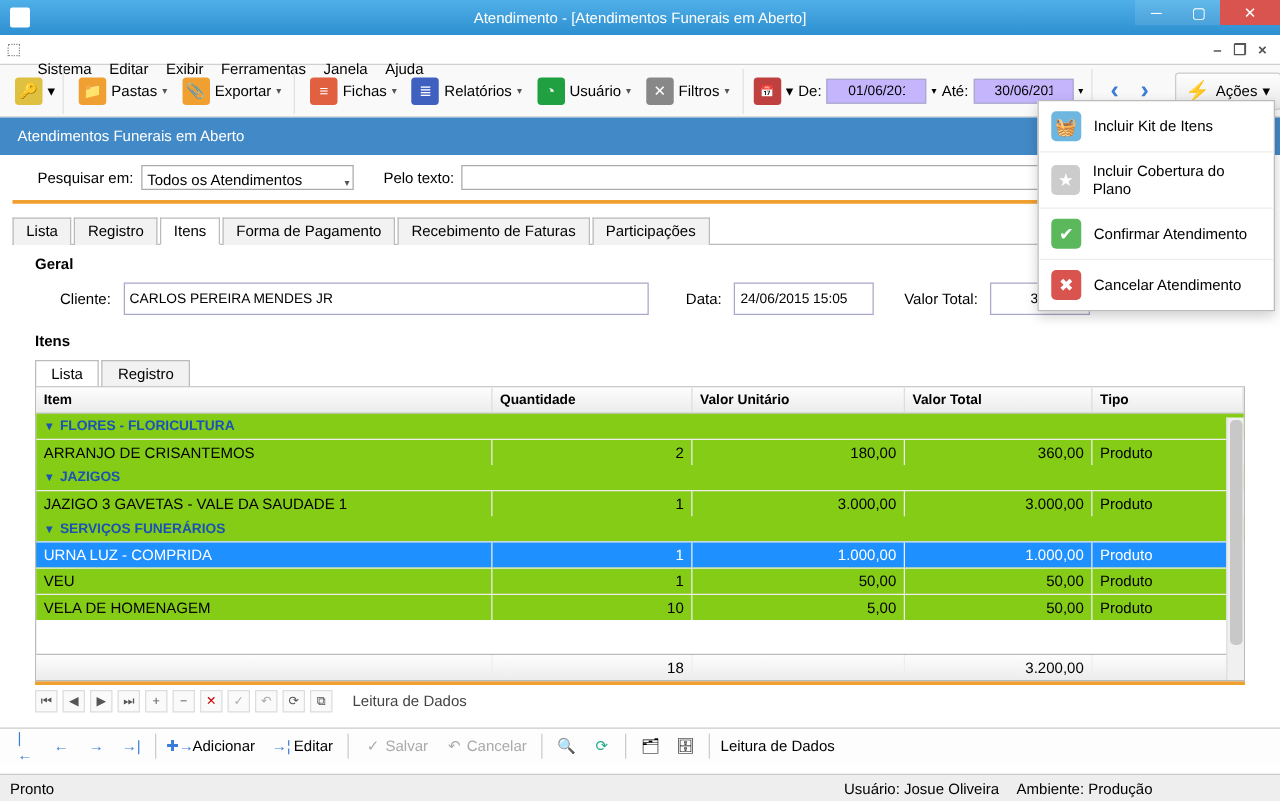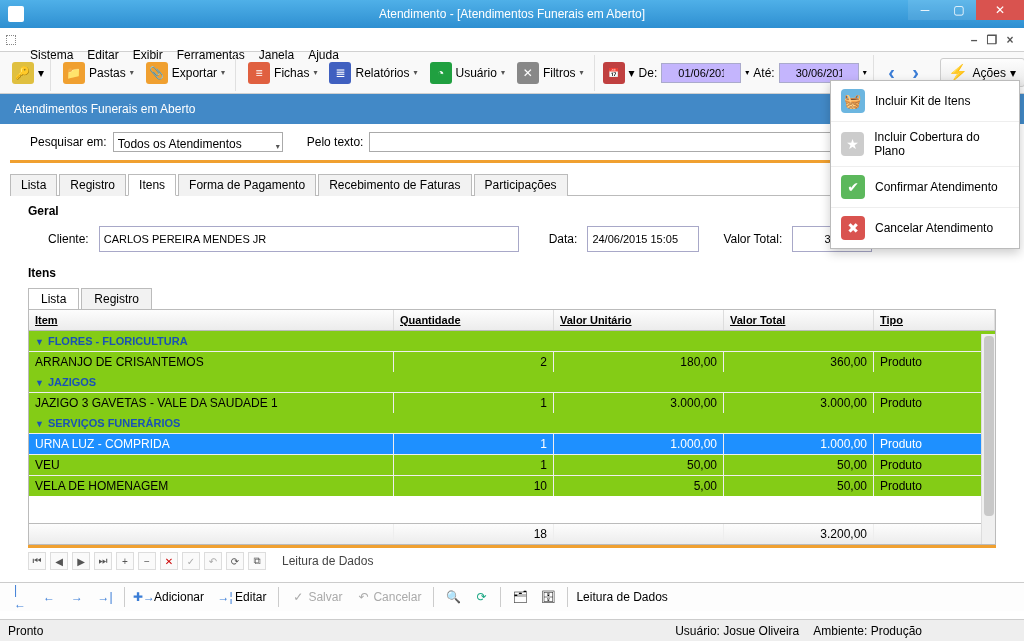--- a/index.html
+++ b/index.html
@@ -63,21 +63,21 @@
 .input.date { width: 112px; }
 .input.money { width: 80px; text-align:right; }
 .input.client { width: 420px; }
 
 
 .itemsbox { margin: 8px 18px 0; }
 .innertabs { display:flex; gap:0; }
 .innertab { padding:3px 12px; border:1px solid #bbb; border-bottom:none; background:#f2f2f2; cursor:pointer; margin-right:2px; }
 .innertab.active { background:#fff; }
 .gridwrap { border:1px solid #bbb; position:relative; }
-.gridhead { display:flex; background:linear-gradient(#fdfdfd,#ececec); border-bottom:1px solid #bbb;text-decoration:underline; }
+.gridhead { display:flex; background:linear-gradient(#fdfdfd,#ececec); border-bottom:1px solid #bbb; }
 .col { padding:4px 6px; border-right:1px solid #ddd; font-weight:bold; font-size:11px; }
 .col.item { flex: 0 0 365px; }
 .col.qtd { flex: 0 0 160px; }
 .col.vu  { flex: 0 0 170px; }
 .col.vt  { flex: 0 0 150px; }
 .col.tipo{ flex: 1; }
 
 .gridbody { background:#84cc16; }
 .grouprow { color:#1a52b5; font-weight:bold; padding:4px 6px; font-size:11px; }
 .grouprow .tw { display:inline-block; transform: rotate(0deg); margin-right:4px; font-size:9px; color:#1a52b5; }

